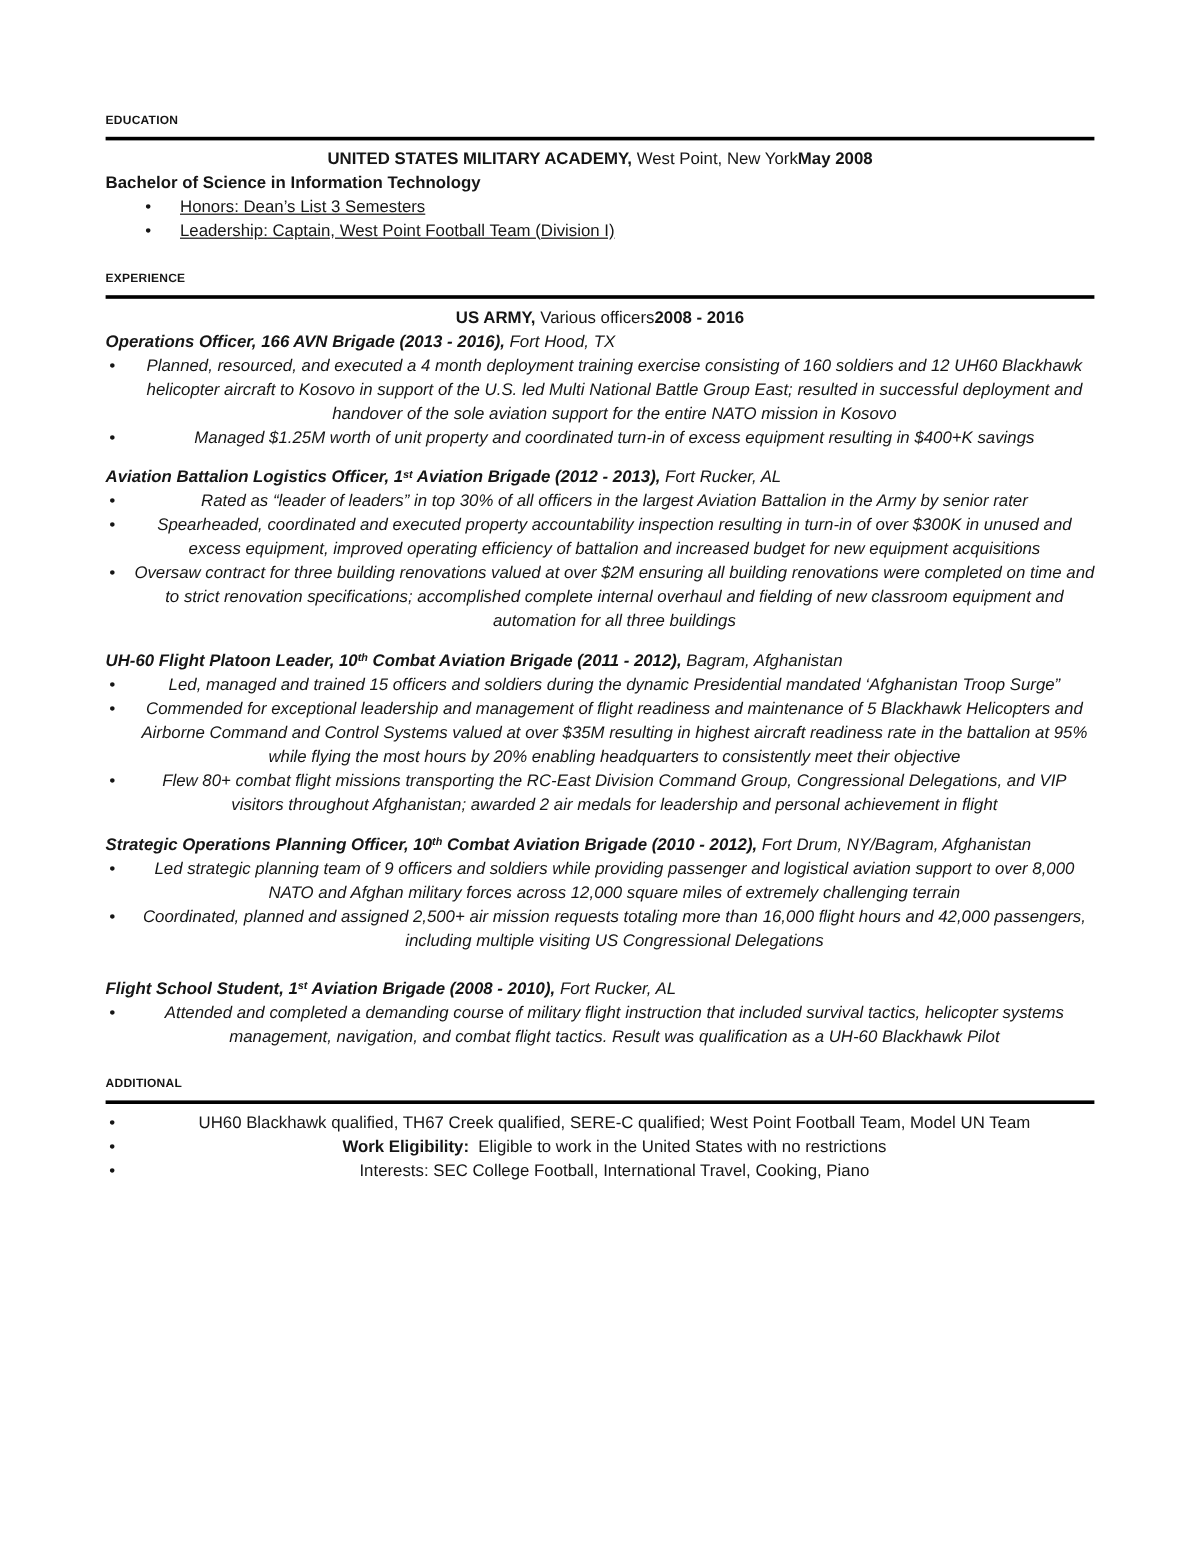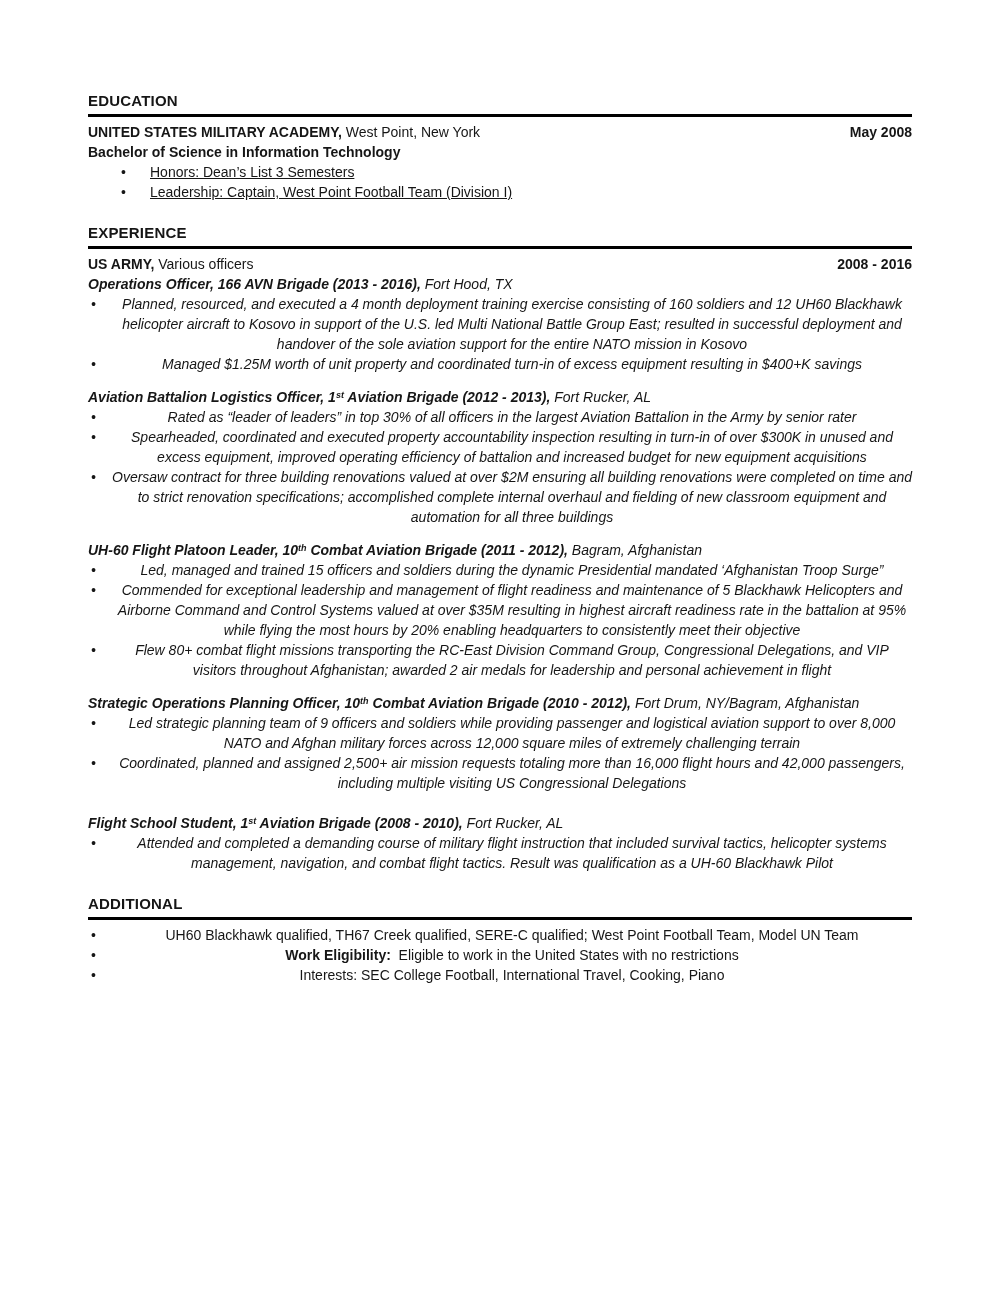--- a/index.html
+++ b/index.html
@@ -25,30 +25,30 @@
   .hdr .name {
     font-size: 21.5px;
     line-height: 28px;
     margin-bottom: 3px;
   }
   .hdr .contact { line-height: 20px; }
   
   .sec { margin-top: 22px; }
   .sec-head {
     font-weight: 700;
-    font-size: 15px;
+    font-size: 10px;
     line-height: 17px;
     letter-spacing: 0.2px;
     padding-bottom: 5px;
     border-bottom: 3px solid #000;
     margin-bottom: 5px;
   }
   .row {
     display: flex;
-    justify-content: space-between;
+    justify-content: center;
     align-items: baseline;
   }
   b, .bold { font-weight: 700; }
   sup {
     font-size: 9px;
     line-height: 0;
     position: relative;
     top: -4px;
     vertical-align: baseline;
   }

